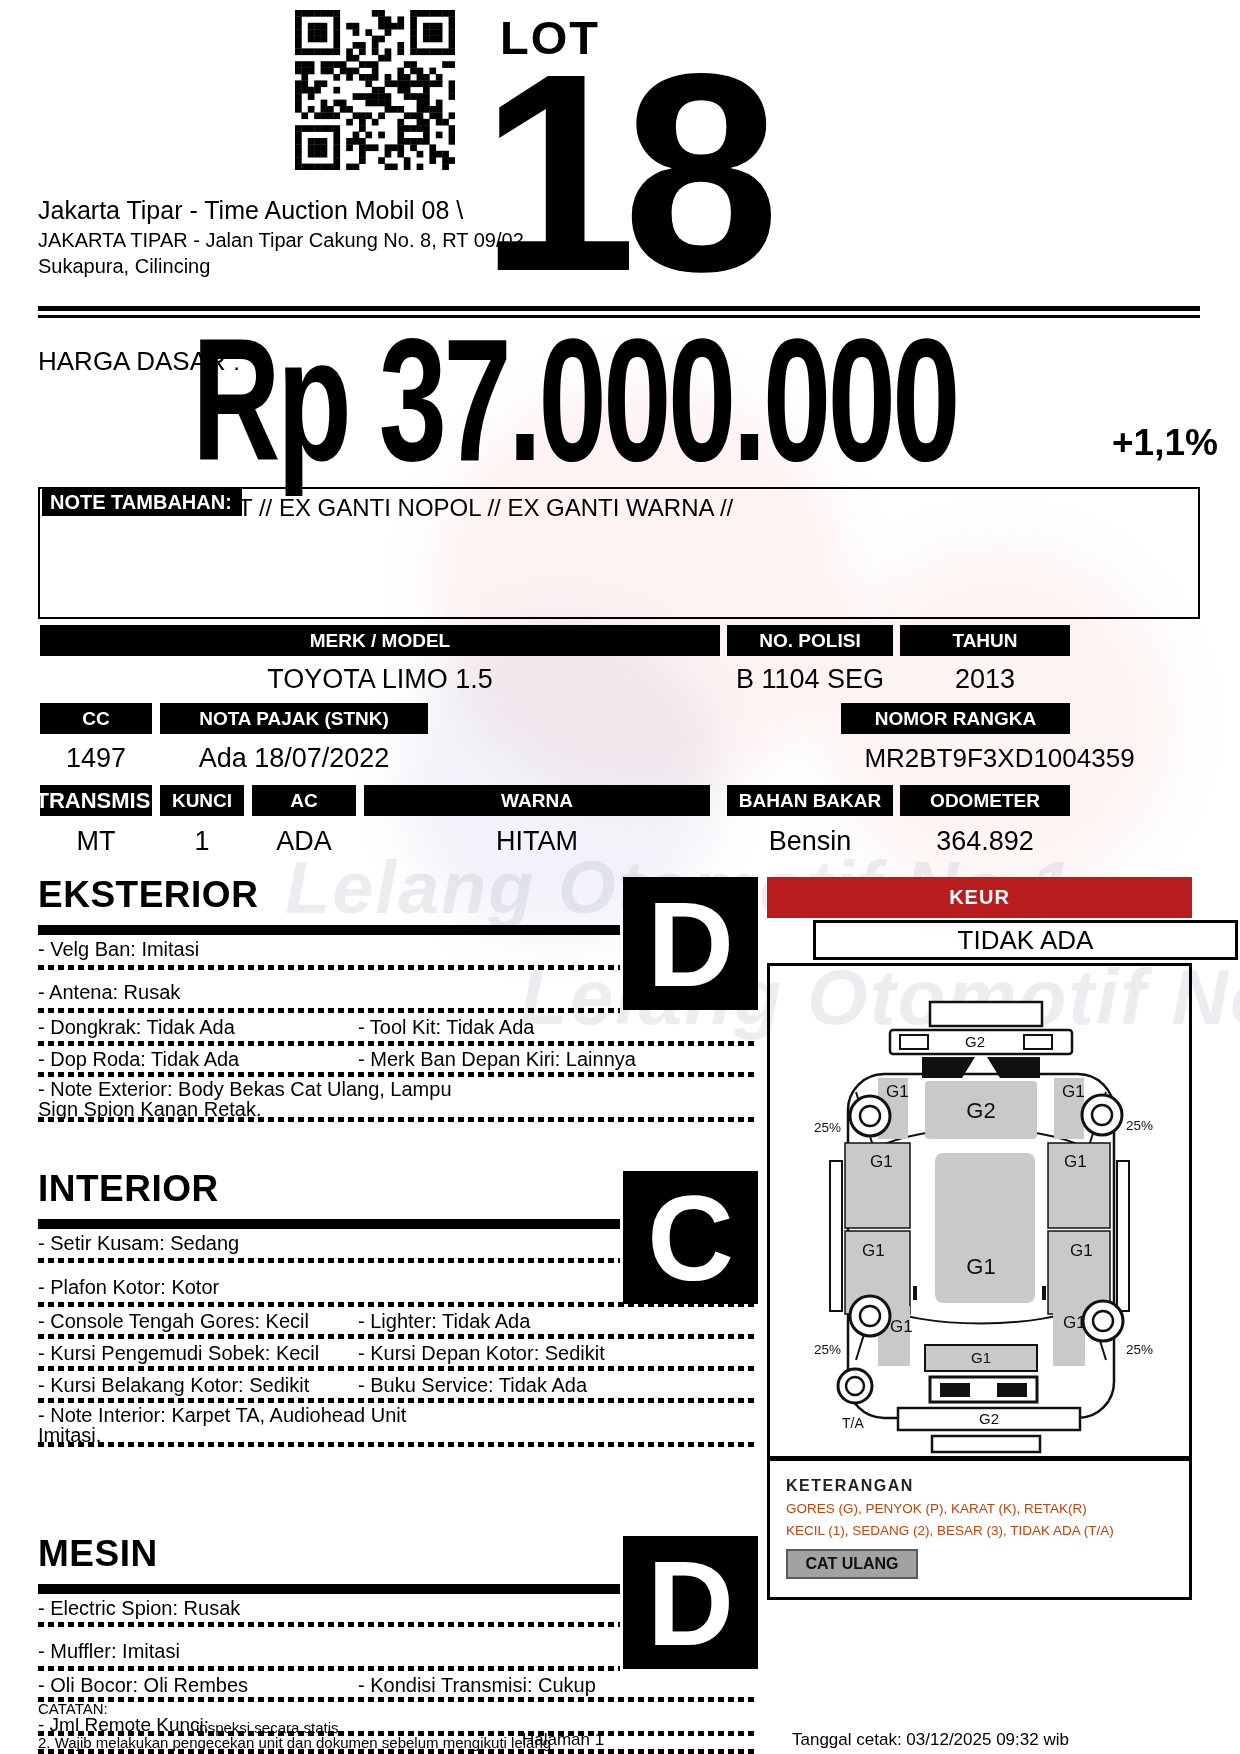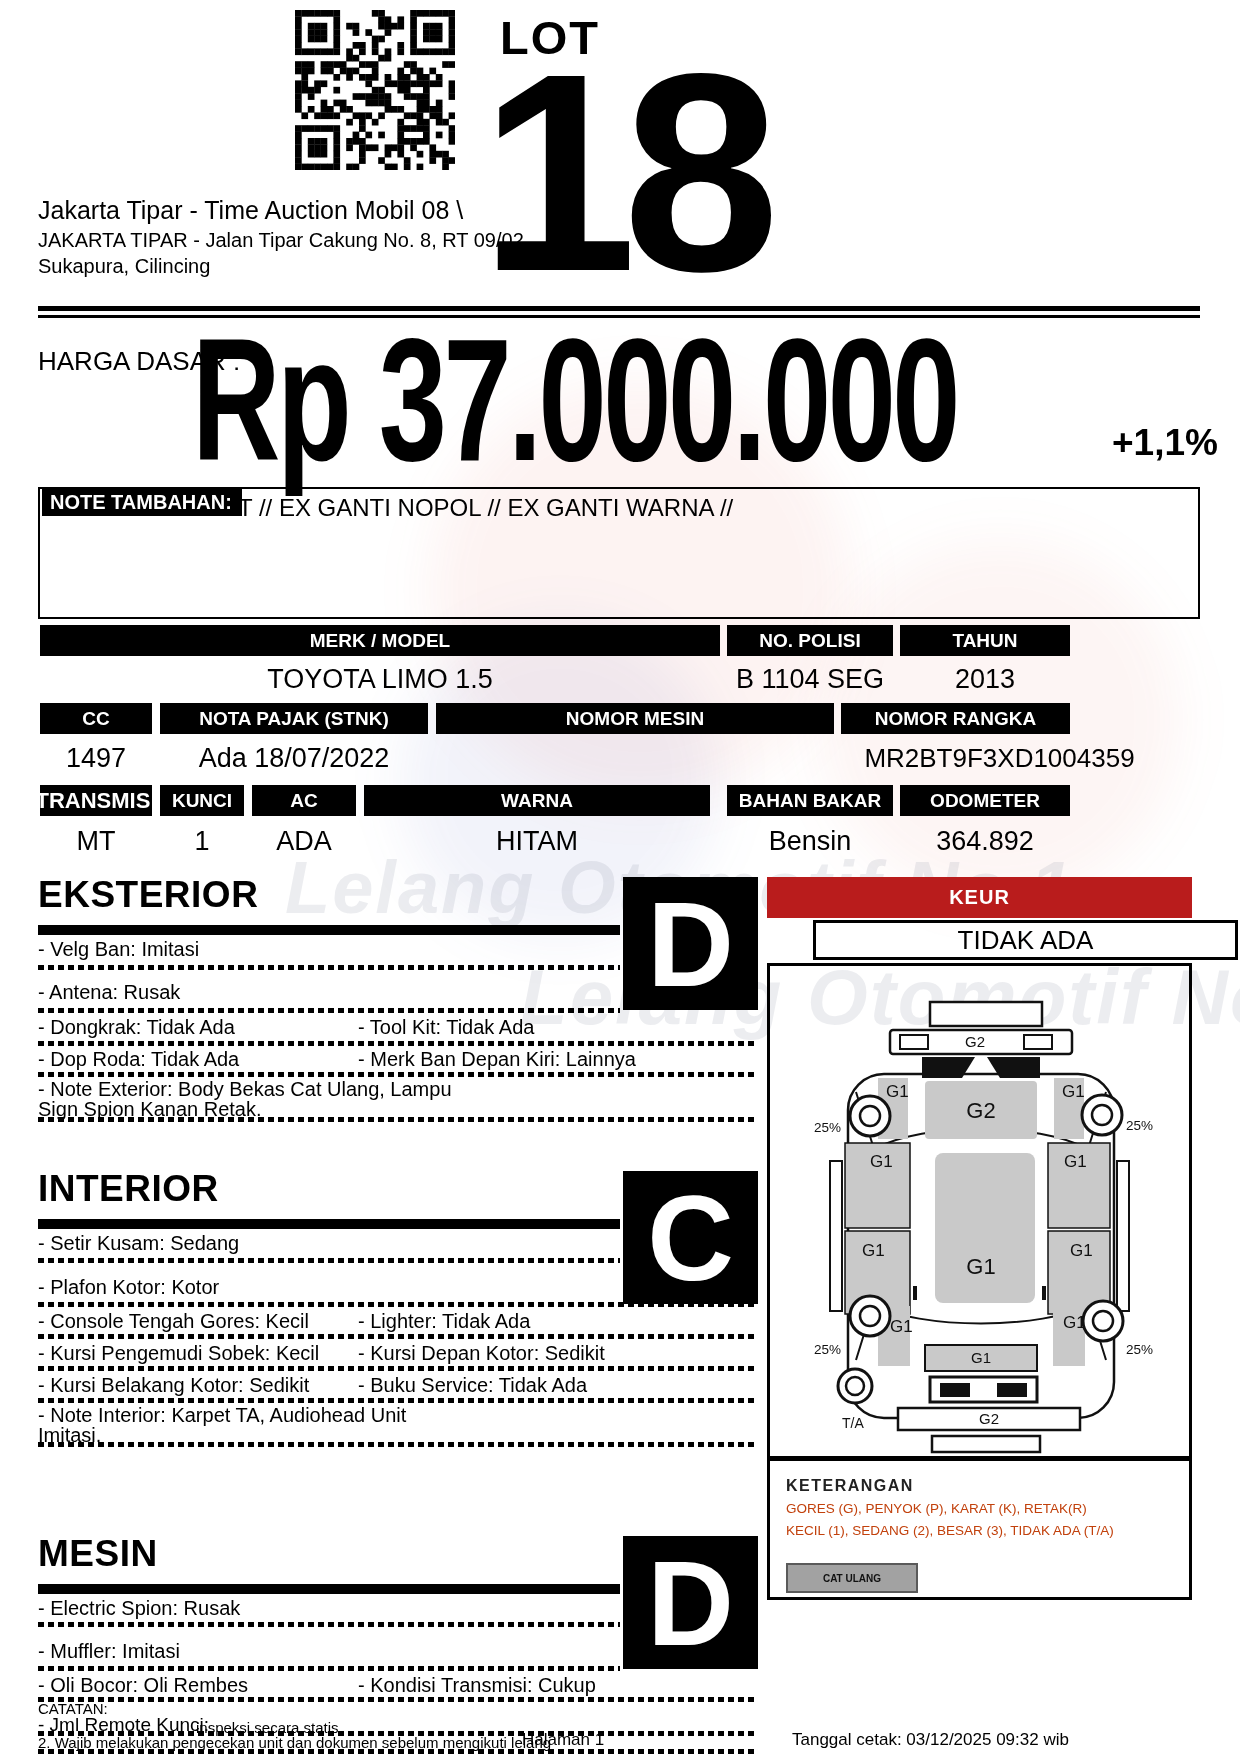--- a/index.html
+++ b/index.html
@@ -41,21 +41,21 @@
   .small-note{position:absolute;font-size:15px;white-space:nowrap;}
   
   .keur-bar{position:absolute;background:#b91c1c;color:#fff;font-weight:bold;font-size:20px;
             display:flex;align-items:center;justify-content:center;letter-spacing:1px;}
   .keur-val{position:absolute;border:3px solid #000;font-size:26px;
             display:flex;align-items:center;justify-content:center;}
   .panel-box{position:absolute;border:3px solid #000;}
   .ket-title{position:absolute;font-size:16px;font-weight:bold;letter-spacing:1.5px;color:#222;}
   .ket-line{position:absolute;font-size:13.5px;font-weight:normal;color:#c2410c;white-space:nowrap;}
   .ket-badge{position:absolute;background:#a2a2a2;border:2px solid #5a5a5a;color:#111;
-             font-weight:bold;font-size:10px;display:flex;align-items:center;justify-content:center;margin-top:14px;}
+             font-weight:bold;font-size:16px;display:flex;align-items:center;justify-content:center;}
   .footer-text{position:absolute;font-size:17px;white-space:nowrap;}
   svg text{font-family:"Liberation Sans",sans-serif;fill:#111;}
 </style>
 </head>
 <body>
 
 <div class="page">
 
   <div>
     <div class="wm-circle" style="left:430px;top:380px;width:420px;height:420px;background:rgba(225,90,70,0.07);"></div>
@@ -397,21 +397,20 @@
 
   <div class="hdr" style="left:40px;top:625px;width:680px;">MERK / MODEL</div>
   <div class="hdr" style="left:727px;top:625px;width:166px;">NO. POLISI</div>
   <div class="hdr" style="left:900px;top:625px;width:170px;">TAHUN</div>
   <div class="val" style="left:40px;top:660px;width:680px;">TOYOTA LIMO 1.5</div>
   <div class="val" style="left:727px;top:660px;width:166px;">B 1104 SEG</div>
   <div class="val" style="left:900px;top:660px;width:170px;">2013</div>
 
   <div class="hdr" style="left:40px;top:703px;width:112px;">CC</div>
   <div class="hdr" style="left:160px;top:703px;width:268px;">NOTA PAJAK (STNK)</div>
-  <div class="hdr" style="left:436px;top:703px;width:398px;">NOMOR MESIN</div>
   <div class="hdr" style="left:841px;top:703px;width:229px;">NOMOR RANGKA</div>
   <div class="val" style="left:40px;top:739px;width:112px;">1497</div>
   <div class="val" style="left:160px;top:739px;width:268px;">Ada 18/07/2022</div>
   <div class="val" style="left:841px;top:739px;width:229px;font-size:26px;padding-left:44px;">MR2BT9F3XD1004359</div>
 
   <div class="hdr" style="left:40px;top:785px;width:112px;font-size:22px;">TRANSMISI</div>
   <div class="hdr" style="left:160px;top:785px;width:84px;">KUNCI</div>
   <div class="hdr" style="left:252px;top:785px;width:104px;">AC</div>
   <div class="hdr" style="left:364px;top:785px;width:346px;">WARNA</div>
   <div class="hdr" style="left:727px;top:785px;width:166px;">BAHAN BAKAR</div>

